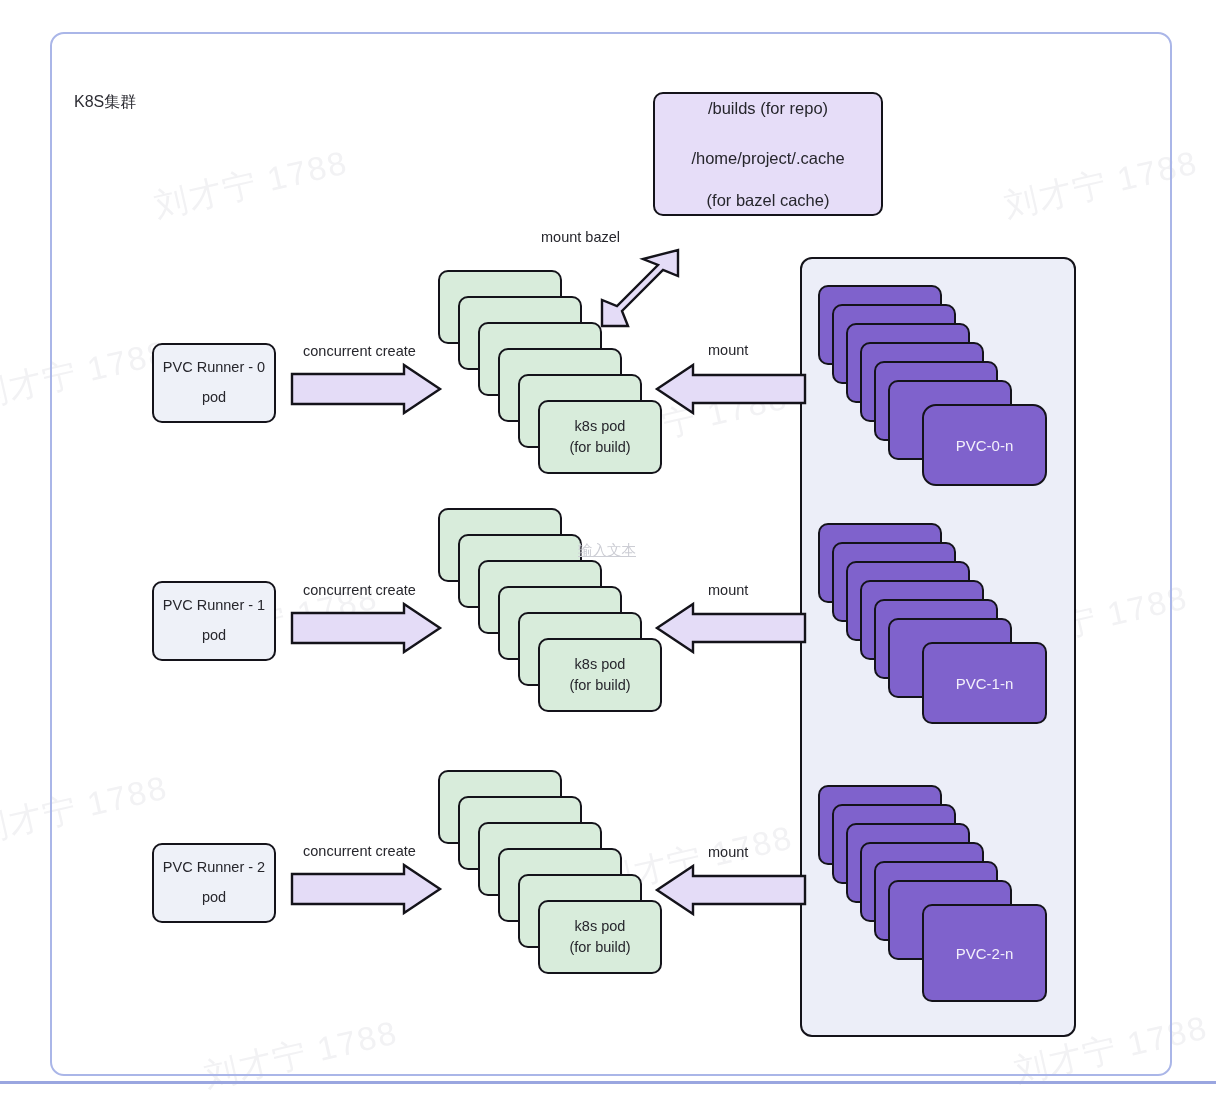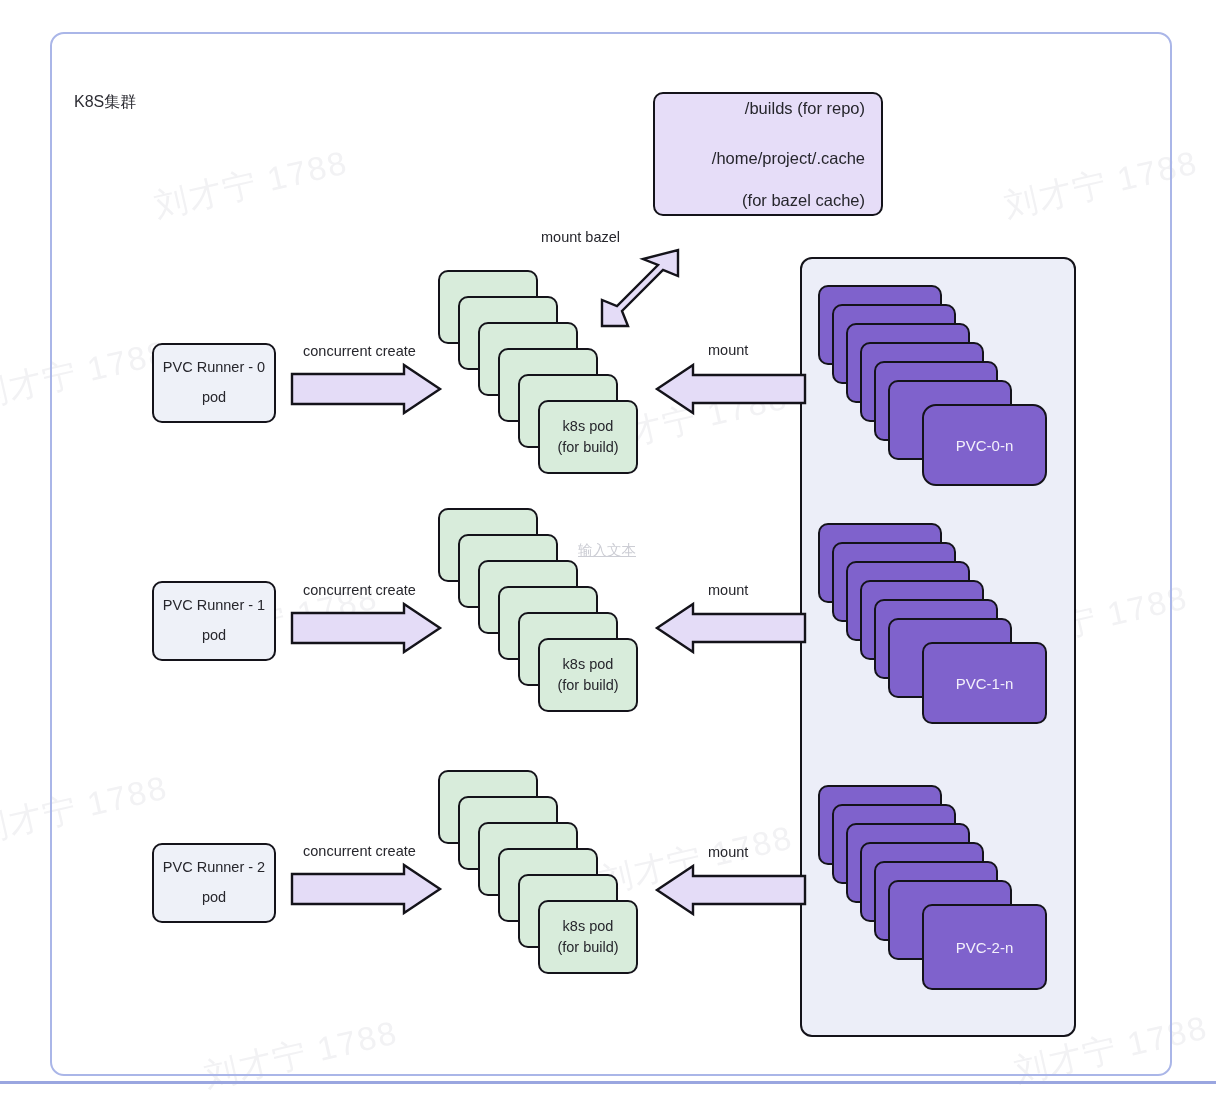--- a/index.html
+++ b/index.html
@@ -70,21 +70,21 @@
   }
 
   
   #mount-path-box {
     left: 653px;
     top: 92px;
     width: 230px;
     height: 124px;
     background: #e6ddf8;
     padding: 0 16px;
-    align-items: flex-end;
+    align-items: center;
     justify-content: center;
     font-size: 16.5px;
     color: #26262c;
     line-height: 1.35;
   }
   #mount-path-box .ln { margin: 3px 0; text-align: left; }
 
   
   .runner {
     width: 124px;
@@ -102,21 +102,21 @@
     position: absolute;
     box-sizing: border-box;
     border: 2px solid #14131a;
     border-radius: 10px;
     display: flex;
     align-items: center;
     justify-content: center;
     text-align: center;
   }
   .card.green {
-    width: 100px;
+    width: 124px;
     height: 74px;
     background: #d8ecdb;
   }
   .card.green .lbl {
     font-size: 14.5px;
     color: #26262c;
     line-height: 1.45;
   }
   .card.purple {
     width: 124px;
@@ -324,20 +324,20 @@
     <polygon class="arrow-body" points="150,13 38,13 38,3 2,27 38,51 38,41 150,41"></polygon>
   </svg>
 
   <div class="stack" style="left:818px; top:785px;">
     <div class="card purple" style="left:0px;   top:0px;"></div>
     <div class="card purple" style="left:14px;  top:19px;"></div>
     <div class="card purple" style="left:28px;  top:38px;"></div>
     <div class="card purple" style="left:42px;  top:57px;"></div>
     <div class="card purple" style="left:56px;  top:76px;"></div>
     <div class="card purple" style="left:70px;  top:95px;"></div>
-    <div class="card purple" style="left:104px; top:119px; width:125px; height:86px;">
+    <div class="card purple" style="left:104px; top:119px; width:125px; height:98px;">
       <div class="lbl">PVC-2-n</div>
     </div>
   </div>
 
   <div id="footer-rule"></div>
 
 </div>
 
 </body></html>

